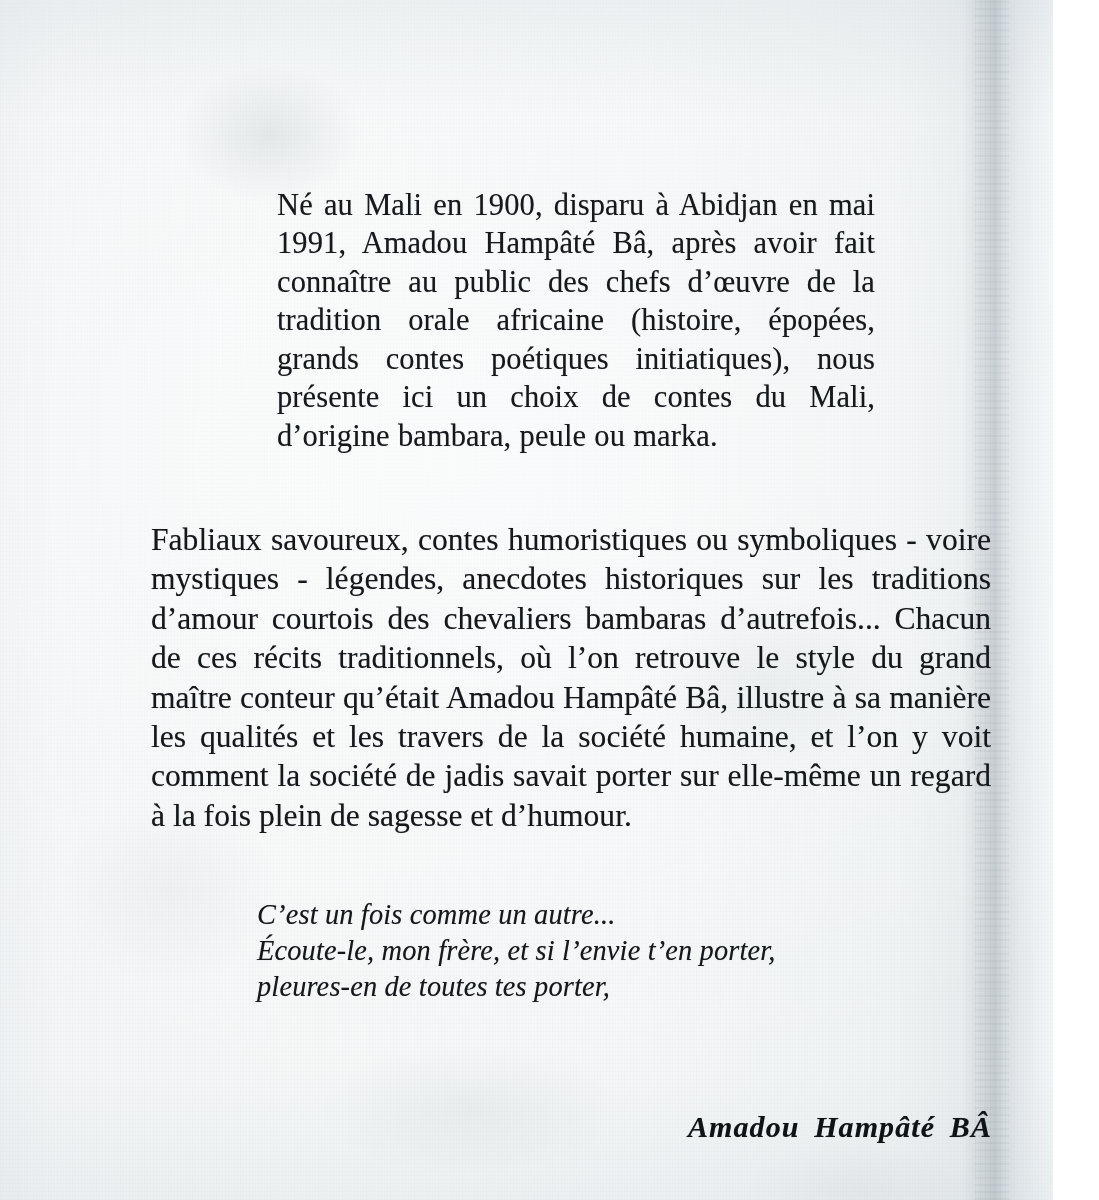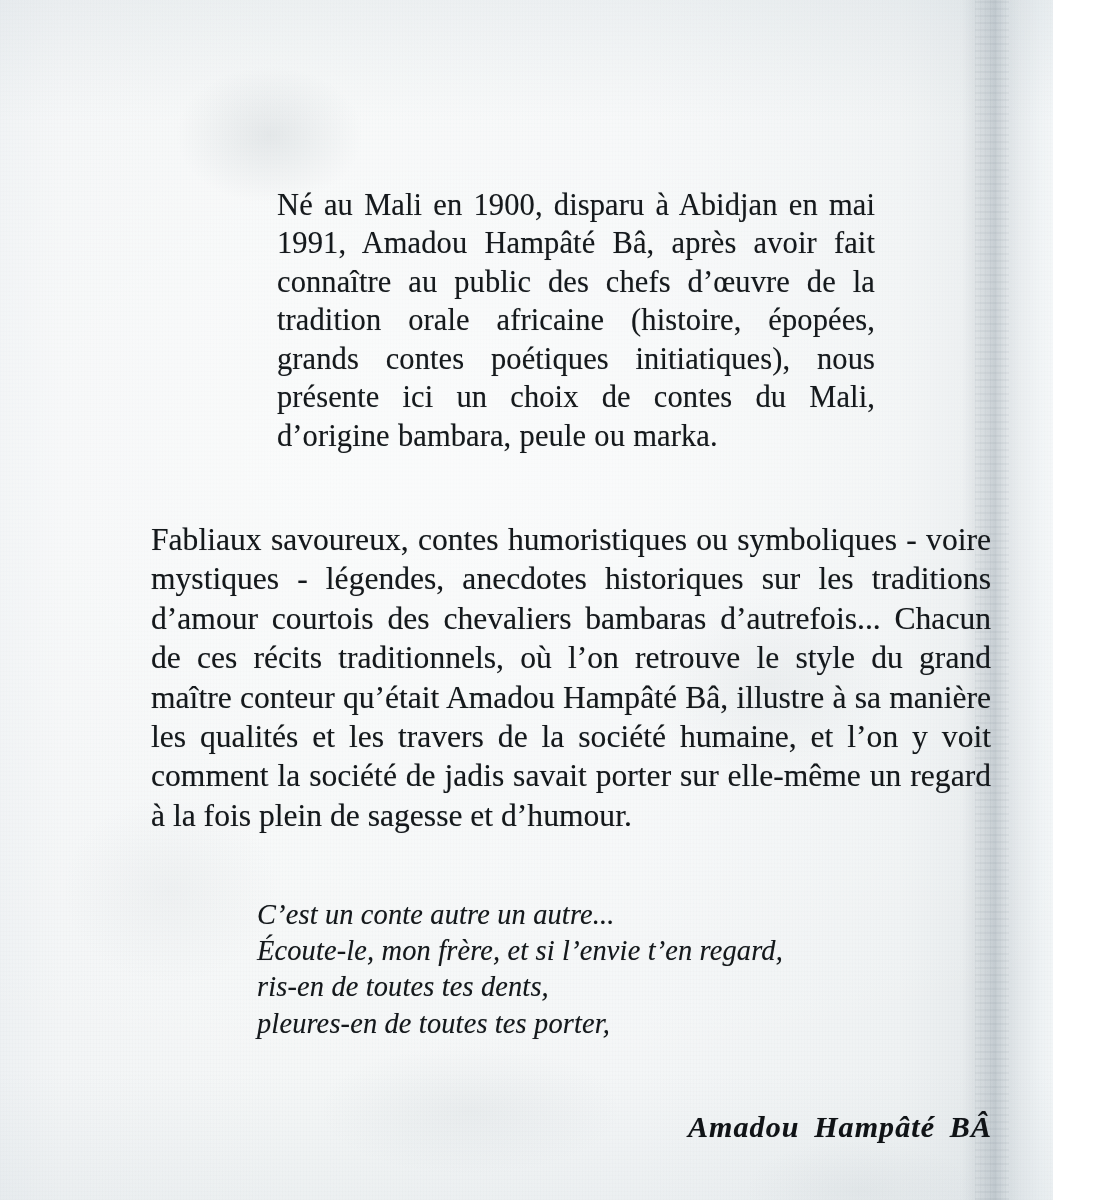--- a/index.html
+++ b/index.html
@@ -166,22 +166,21 @@
   <div class="edge-band"></div>
   <div class="edge-band-grain"></div>
 
   <div class="content">
 
     <p class="blurb softtext">Né au Mali en 1900, disparu à Abidjan en mai 1991, Amadou Hampâté Bâ, après avoir fait connaître au public des chefs d’œuvre de la tradition orale africaine (histoire, épopées, grands contes poétiques initiatiques), nous présente ici un choix de contes du Mali, d’origine bambara, peule ou marka.</p>
 
     <p class="synopsis softtext">Fabliaux savoureux, contes humoristiques ou symboliques - voire mystiques - légendes, anecdotes historiques sur les traditions d’amour courtois des chevaliers bambaras d’autrefois... Chacun de ces récits traditionnels, où l’on retrouve le style du grand maître conteur qu’était Amadou Hampâté Bâ, illustre à sa manière les qualités et les travers de la société humaine, et l’on y voit comment la société de jadis savait porter sur elle-même un regard à la fois plein de sagesse et d’humour.</p>
 
     <div class="quote softtext">
-      <span class="qline">C’est un conte autre un autre...</span>
-      <span class="qline">Écoute-le, mon frère, et si l’envie t’en regard,</span>
-      <span class="qline">ris-en de toutes tes dents,</span>
+      <span class="qline">C’est un fois comme un autre...</span>
+      <span class="qline">Écoute-le, mon frère, et si l’envie t’en porter,</span>
       <span class="qline">pleures-en de toutes tes porter,</span>
     </div>
 
     <div class="signature softtext">Amadou Hampâté BÂ</div>
 
   </div>
 </div>
 
 </body></html>

